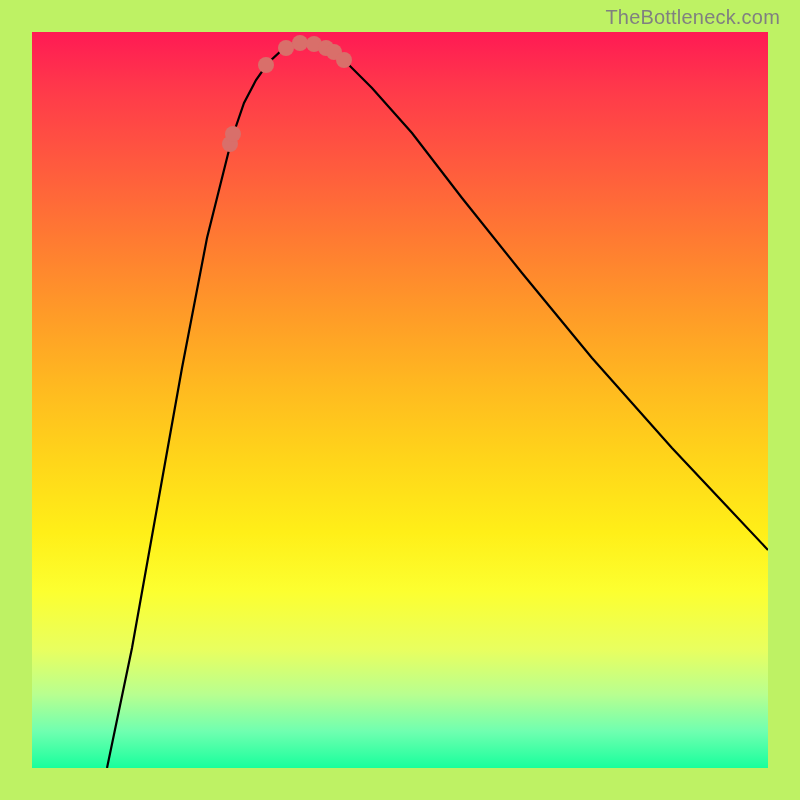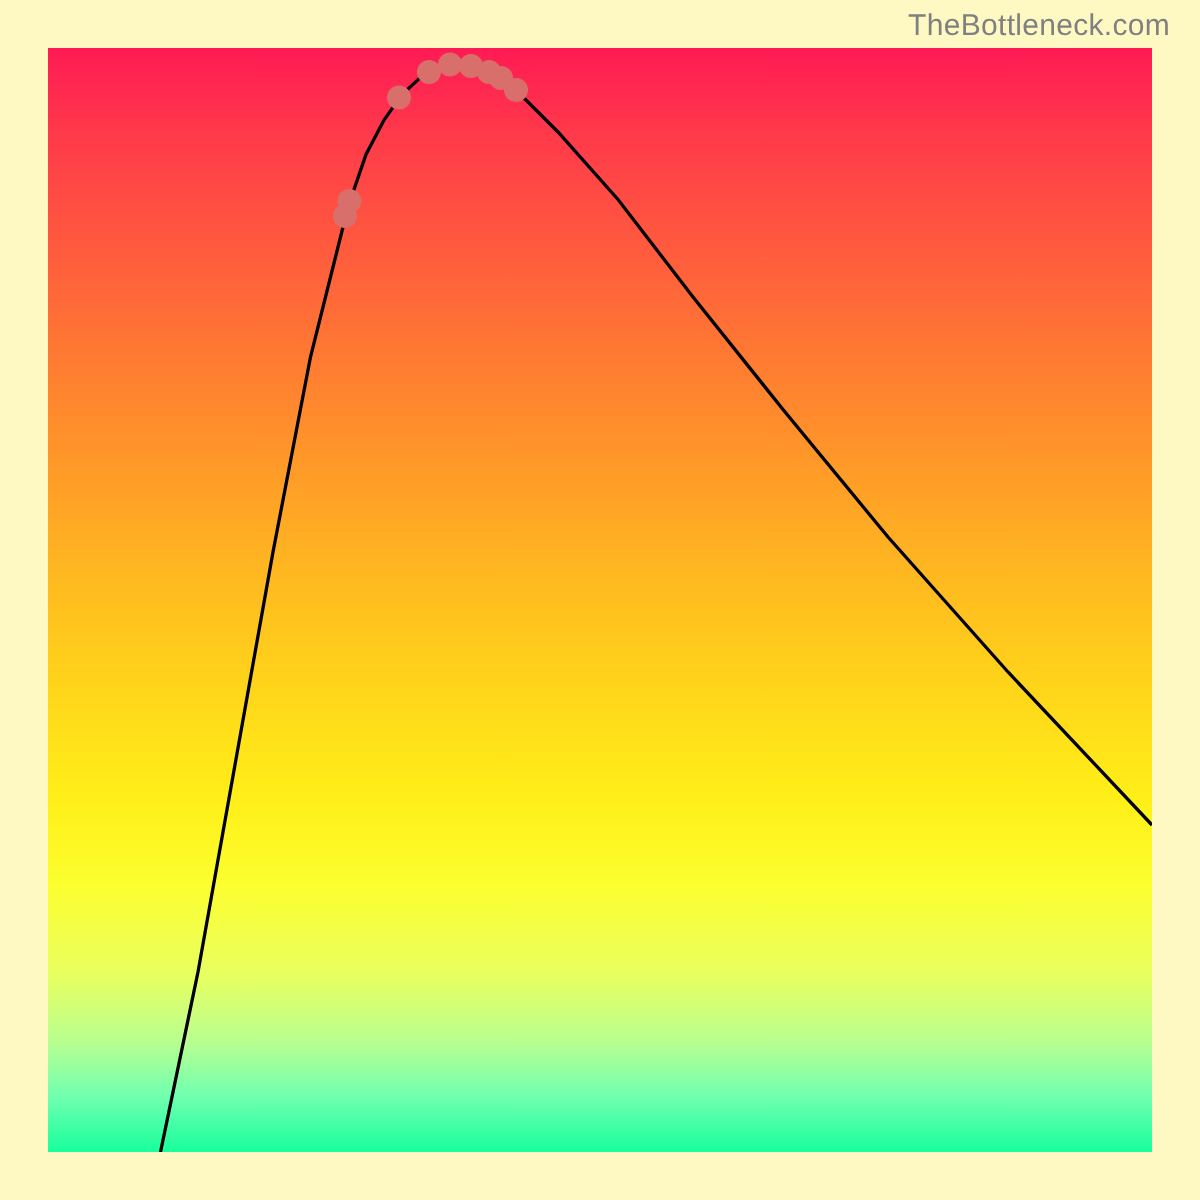--- a/index.html
+++ b/index.html
@@ -1,21 +1,21 @@
 <!DOCTYPE html>
 <html><head>
 <meta charset="utf-8">
 <style>
   * { margin: 0; padding: 0; box-sizing: border-box; }
   html, body { width: 800px; height: 800px; background: #000; overflow: hidden; }
   .stage {
     position: relative;
     width: 800px;
     height: 800px;
-    background: #fef9c3;
+    background: #bef264;
   }
   .plot-area {
     position: absolute;
     left: 32px;
     top: 32px;
     width: 736px;
     height: 736px;
     background: linear-gradient(to bottom,
       #ff1a54 0%,
       #ff3a4a 8%,

